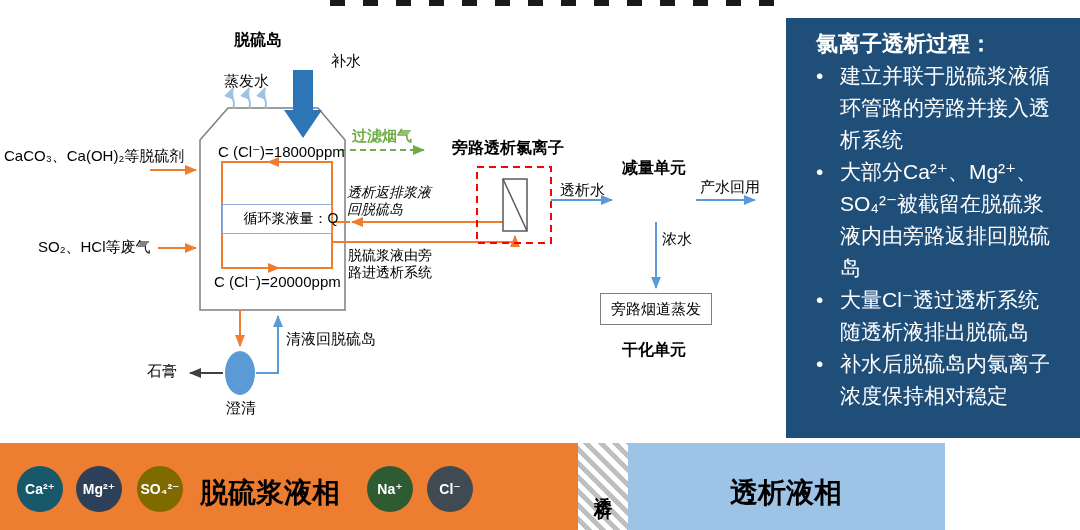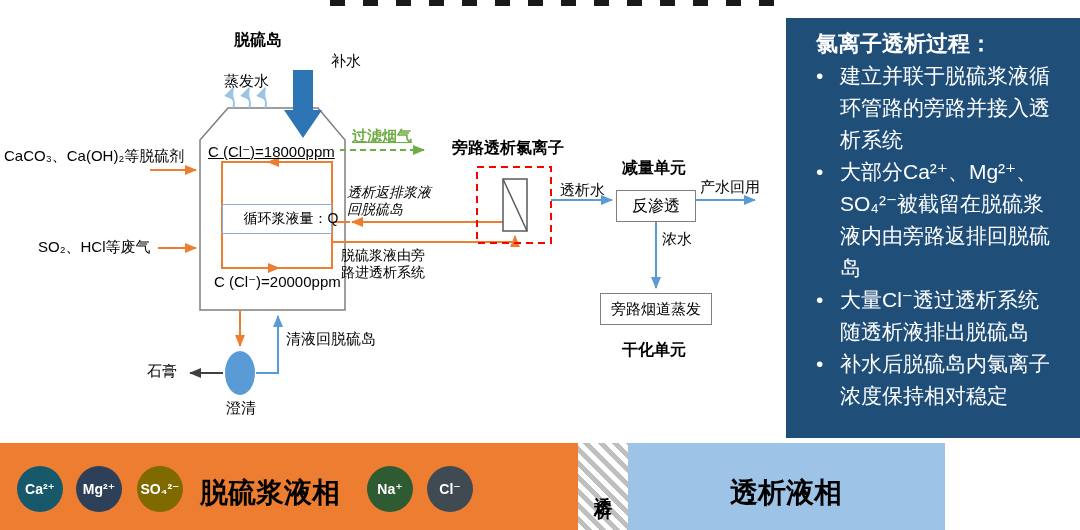--- a/index.html
+++ b/index.html
@@ -4,21 +4,21 @@
 <style>
   * { margin:0; padding:0; box-sizing:border-box; }
   html,body { background:#fff; }
   body { font-family:"Liberation Sans","DejaVu Sans",sans-serif; color:#000; }
   .stage { position:relative; width:1080px; height:530px; background:#fff; overflow:hidden; }
   .lines { position:absolute; left:0; top:0; }
   .remnant { position:absolute; left:330px; top:0; width:448px; height:6px;
              background:repeating-linear-gradient(90deg,#1a1a1a 0 15px,transparent 15px 33px); }
   .lbl { position:absolute; font-size:15px; color:#000; white-space:nowrap; line-height:1.2; }
   .bold { font-weight:bold; }
-  .green { color:#70AD47;text-decoration:underline; }
+  .green { color:#70AD47; }
   .wrap { white-space:normal; width:90px; font-size:14px; line-height:17px; }
   .ctr { text-align:left; }
   .box { position:absolute; background:#fff; border:1.5px solid #7f7f7f; display:flex;
          align-items:center; justify-content:center; font-size:16px; white-space:nowrap; }
   .qbox { position:absolute; left:222px; top:204px; width:110px; height:30px; background:#fff;
           border:1px solid #8EAADB; display:flex; align-items:center; justify-content:center;
           font-size:14px; white-space:nowrap;padding-left:28px; }
   
   .panel { position:absolute; left:786px; top:18px; width:294px; height:420px;
            background:#1F4E79; color:#fff; padding:10px 30px; }
@@ -100,34 +100,33 @@
     <path d="M249,108 C253,101 245,97 249,88" stroke="#9DC3E6" stroke-width="2" fill="none" marker-end="url(#mLb)"></path>
     <path d="M265,108 C269,101 261,97 265,88" stroke="#9DC3E6" stroke-width="2" fill="none" marker-end="url(#mLb)"></path>
 
     <path d="M340,150 H424" stroke="#70AD47" stroke-width="2" stroke-dasharray="6 4" fill="none" marker-end="url(#mGr)"></path>
 
     <polygon points="293,70 313,70 313,110 322,110 303,138 284,110 293,110" fill="#2E75B6"></polygon>
 
     <ellipse cx="240" cy="373" rx="15" ry="22" fill="#5B9BD5"></ellipse>
   </svg>
 
-  <div class="box" style="left:616px;top:190px;width:80px;height:32px;">反渗透</div>
   <div class="box" style="left:600px;top:293px;width:112px;height:32px;font-size:15px;">旁路烟道蒸发</div>
   <div class="qbox">循环浆液量：Q</div>
 
   <div class="lbl bold" style="left:234px;top:30px;font-size:16px;">脱硫岛</div>
   <div class="lbl" style="left:224px;top:72px;">蒸发水</div>
   <div class="lbl" style="left:291px;top:52px;margin-left:40px;">补水</div>
   <div class="lbl green bold" style="left:352px;top:127px;">过滤烟气</div>
-  <div class="lbl" style="left:208px;top:143px;text-decoration:underline;">C (Cl⁻)=18000ppm</div>
+  <div class="lbl" style="left:218px;top:143px;">C (Cl⁻)=18000ppm</div>
   <div class="lbl" style="left:214px;top:273px;">C (Cl⁻)=20000ppm</div>
   <div class="lbl" style="left:4px;top:147px;">CaCO₃、Ca(OH)₂等脱硫剂</div>
   <div class="lbl" style="left:38px;top:238px;">SO₂、HCl等废气</div>
   <div class="lbl wrap" style="left:347px;top:184px;font-style:italic;">透析返排浆液回脱硫岛</div>
-  <div class="lbl wrap" style="left:341px;top:247px;">脱硫浆液由旁路进透析系统</div>
+  <div class="lbl wrap" style="left:348px;top:247px;">脱硫浆液由旁路进透析系统</div>
   <div class="lbl bold ctr" style="left:452px;top:138px;width:124px;font-size:16px;">旁路透析氯离子</div>
   <div class="lbl" style="left:560px;top:181px;">透析水</div>
   <div class="lbl bold ctr" style="left:622px;top:158px;width:68px;font-size:16px;">减量单元</div>
   <div class="lbl" style="left:700px;top:178px;">产水回用</div>
   <div class="lbl" style="left:662px;top:230px;">浓水</div>
   <div class="lbl bold ctr" style="left:622px;top:340px;width:68px;font-size:16px;">干化单元</div>
   <div class="lbl" style="left:286px;top:330px;">清液回脱硫岛</div>
   <div class="lbl" style="left:147px;top:362px;">石膏</div>
   <div class="lbl" style="left:226px;top:399px;">澄清</div>
 

